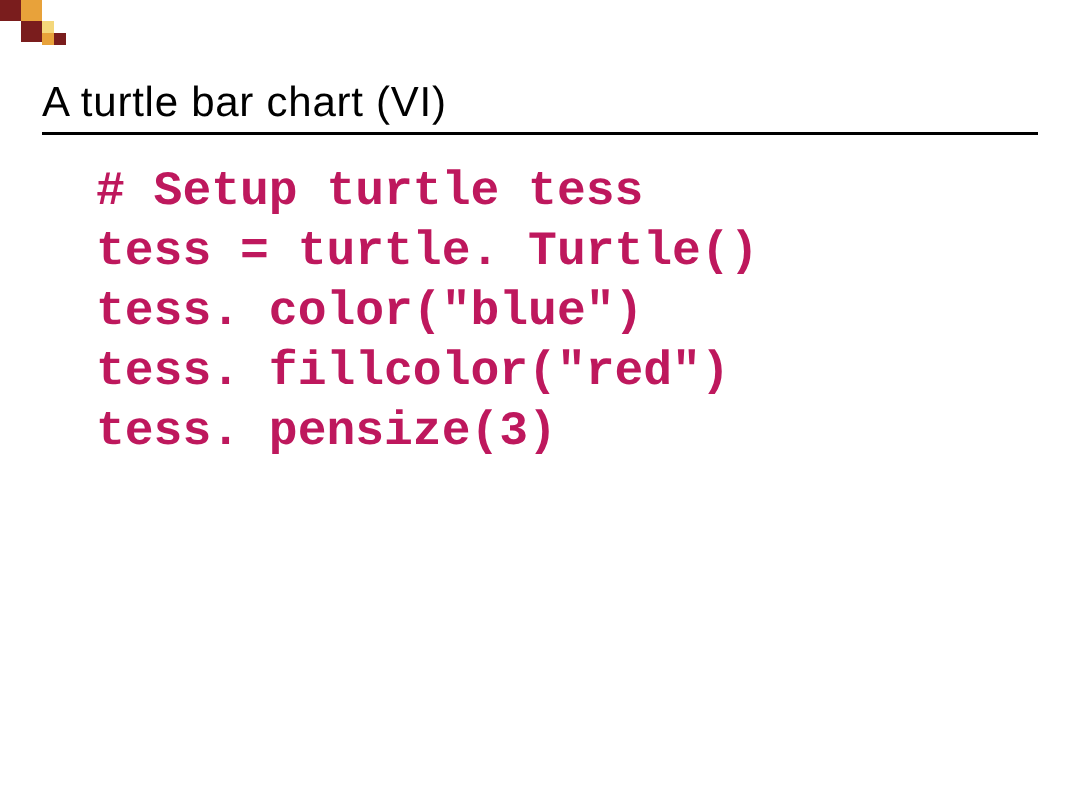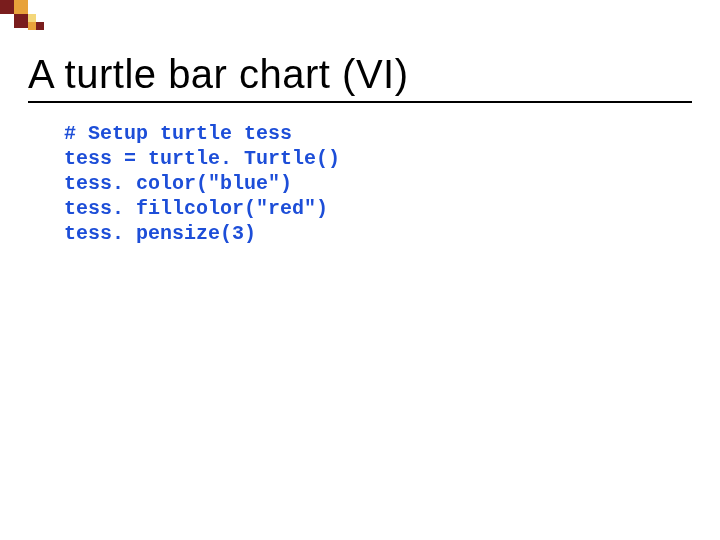--- a/index.html
+++ b/index.html
@@ -20,31 +20,31 @@
   }
   .decor .sq {
     position: absolute;
   }
   .title-wrap {
     margin: 52px 28px 0 28px;
     border-bottom: 2px solid #000;
     padding-bottom: 4px;
   }
   .title {
-    font-size: 40px;
+    font-size: 28px;
     font-weight: 400;
     color: #000;
     letter-spacing: 0.5px;
   }
   .code-block {
     margin: 18px 0 0 64px;
     font-family: "Courier New", Courier, monospace;
-    font-size: 20px;
+    font-size: 32px;
     font-weight: bold;
-    color: #1d4ed8;
+    color: #be185d;
     line-height: 1.25;
     white-space: pre;
   }
 </style>
 </head>
 <body>
 
 <div class="decor">
   <span class="sq" style="left:0px; top:0px; width:14px; height:14px; background:#7a1d1d;"></span>
   <span class="sq" style="left:14px; top:0px; width:14px; height:14px; background:#e8a23a;"></span>

